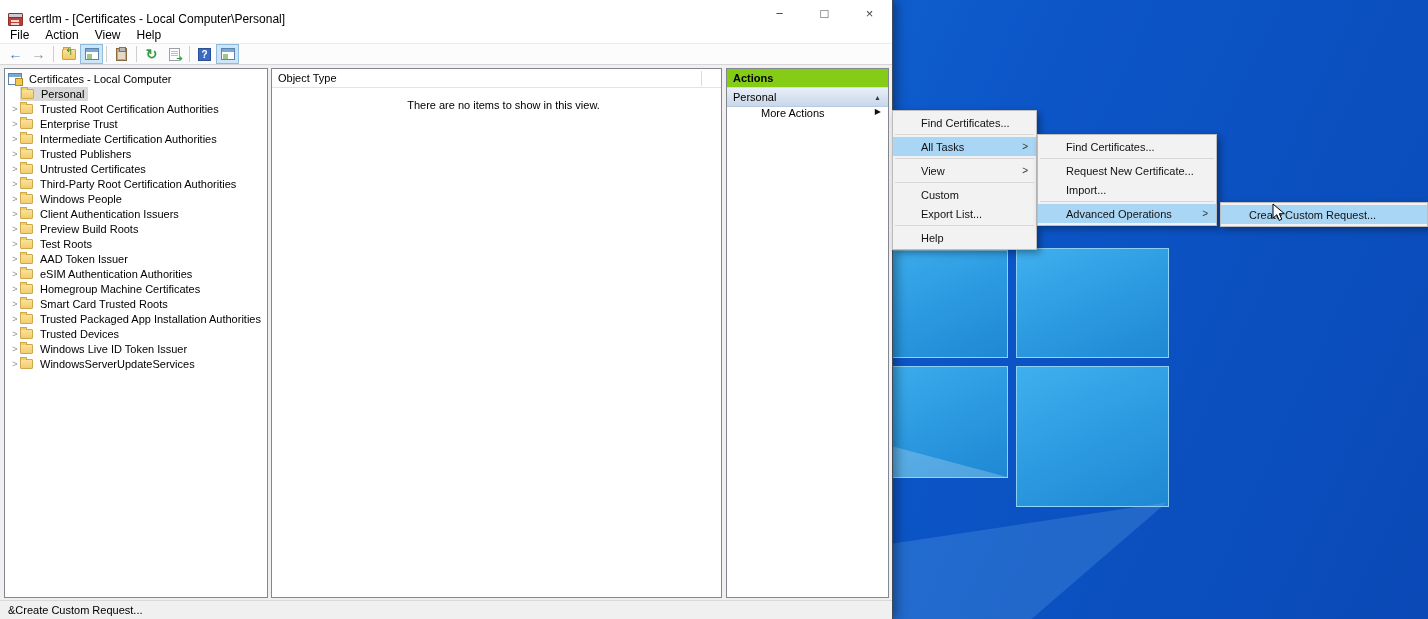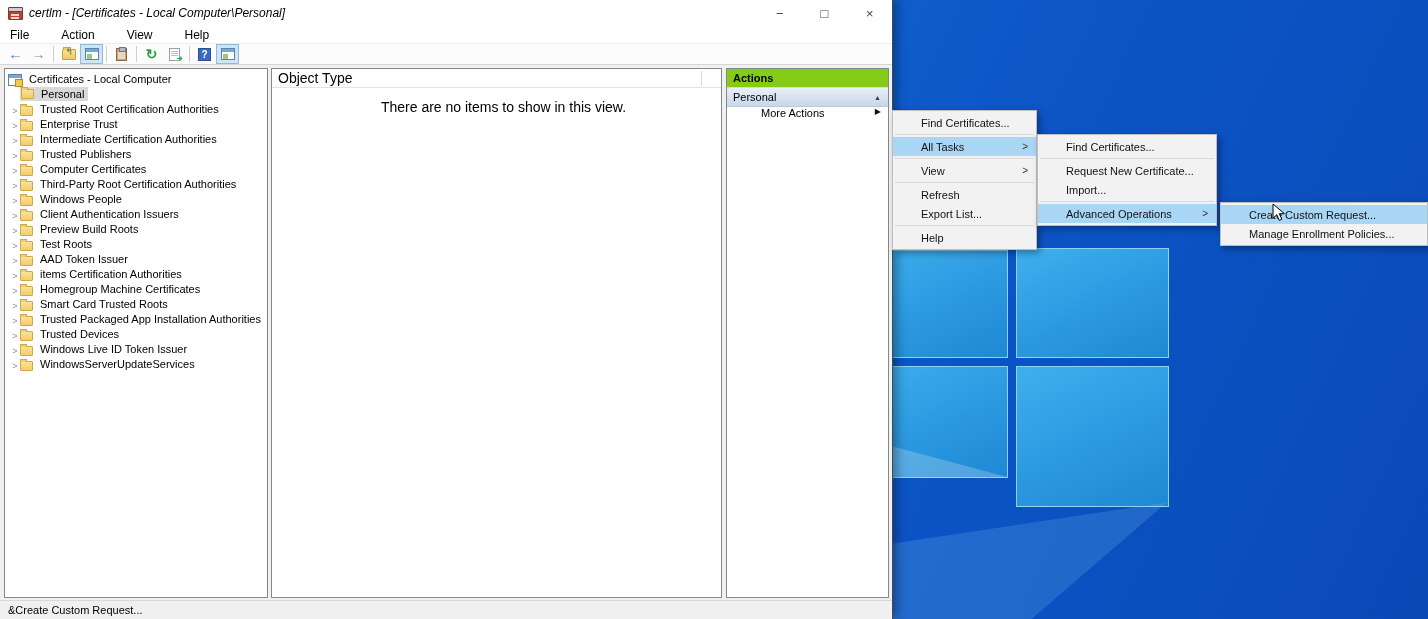--- a/index.html
+++ b/index.html
@@ -17,33 +17,33 @@
   .lp-br { left:1016px; top:366px; width:153px; height:141px; }
   .lp-bl .beam-inner { position:absolute; inset:0; background:rgba(255,255,255,0.22);
     clip-path: polygon(0 62%, 100% 100%, 0 100%); }
   .beam-floor { position:absolute; left:850px; top:500px; width:330px; height:119px;
     background: rgba(130,200,245,0.20); clip-path: polygon(0 42%, 96% 2%, 55% 100%, 0 100%); }
 
   
   .window { position:absolute; left:0; top:0; width:893px; height:619px; background:#f0f0f0;
     border-right:1px solid #3f4a56; box-shadow: 4px 0 10px rgba(0,0,0,0.35);
     display:flex; flex-direction:column; }
-  .titlebar { height:26px; background:#ffffff; display:flex; align-items:center; flex:0 0 auto;font-style:italic; }
+  .titlebar { height:26px; background:#ffffff; display:flex; align-items:flex-end; flex:0 0 auto; }
   .title-icon { width:15px; height:13px; margin-left:8px; position:relative; flex:0 0 auto;
     background:#b8423a; border:1px solid #8f2f2a; border-radius:1px; }
   .title-icon::before { content:""; position:absolute; left:0; right:0; top:0; height:3px;
     background:#c9ced6; border-bottom:1px solid #8f2f2a; }
   .title-icon::after { content:""; position:absolute; left:2px; top:6px; width:8px; height:2px;
     background:#f1d6d3; box-shadow: 0 3px 0 #f1d6d3; }
   .title-text { margin-left:6px; font-size:12px; color:#000; white-space:nowrap; }
   .win-controls { margin-left:auto; display:flex; height:100%; }
   .win-btn { width:45px; height:100%; display:flex; align-items:center; justify-content:center;
     font-size:13px; color:#444; }
   .menubar { height:17px; background:#ffffff; display:flex; align-items:center; font-size:12px;
-    color:#000; padding-left:2px; flex:0 0 auto;gap:16px; }
+    color:#000; padding-left:2px; flex:0 0 auto; }
   .menubar-item { padding:0 8px; height:100%; display:flex; align-items:center; }
 
   .toolbar { height:22px; background:#fcfcfc; border-top:1px solid #ececec;
     border-bottom:1px solid #d6d6d6; display:flex; align-items:center; padding-left:4px;
     flex:0 0 auto; }
   .tb-sep { width:1px; height:16px; background:#cfcfcf; margin:0 3px; flex:0 0 auto; }
   .tb-btn { width:23px; height:20px; display:flex; align-items:center; justify-content:center;
     flex:0 0 auto; border:1px solid transparent; }
   .tb-btn.active { background:#cde5f7; border:1px solid #8fbbdd; }
   .g-back { color:#3c79c4; font-weight:bold; font-size:14px; line-height:1; }
@@ -64,37 +64,37 @@
   .ic-doc-export { width:11px; height:13px; background:#fff; border:1px solid #9aa0a8; position:relative; }
   .ic-doc-export::before { content:""; position:absolute; left:1px; top:2px; width:7px; height:1px;
     background:#b9bfc8; box-shadow: 0 2px 0 #b9bfc8, 0 4px 0 #b9bfc8; }
   .ic-doc-export::after { content:"➜"; position:absolute; right:-4px; bottom:-3px; font-size:8px; color:#2e9e3f; }
   .ic-help { width:13px; height:13px; background:#3a6bc4; color:#fff; font-weight:bold; font-size:10px;
     display:flex; align-items:center; justify-content:center; border:1px solid #2a4f94; }
 
   
   .pane { position:absolute; top:68px; height:530px; background:#fff; border:1px solid #828790; }
   .pane-tree { left:4px; width:264px; font-size:11px; overflow:hidden; padding-top:2px; }
-  .tree-row { height:15px; display:flex; align-items:flex-end; white-space:nowrap; }
+  .tree-row { height:15px; display:flex; align-items:center; white-space:nowrap; }
   .tree-chevron { width:10px; margin-left:5px; text-align:center; color:#8f8f8f; font-size:9px; flex:0 0 auto; }
   .tree-chevron.empty { visibility:hidden; }
   .console-icon { width:14px; height:12px; border:1px solid #5b84ad; background:#fff;
     position:relative; margin:0 4px 0 3px; flex:0 0 auto; }
   .console-icon::before { content:""; position:absolute; left:0; right:0; top:0; height:3px; background:#7aa7d4; }
   .console-icon::after { content:""; position:absolute; right:-2px; bottom:-2px; width:6px; height:6px;
     background:#f2c94c; border:1px solid #b08d23; }
   .folder-icon { width:13px; height:10px; background:linear-gradient(#fbe294,#f2cd6e);
     border:1px solid #d0a84a; border-radius:1px; position:relative; margin-right:4px; flex:0 0 auto; }
   .folder-icon::before { content:""; position:absolute; top:-3px; left:-1px; width:5px; height:2px;
     background:#f2cd6e; border:1px solid #d0a84a; border-bottom:none; }
   .tree-label { padding:0 3px; line-height:14px; }
   .tree-row.selected .sel-wrap { background:#d9d9d9; }
   .sel-wrap { display:flex; align-items:center; padding:0 1px; }
 
-  .pane-list { left:271px; width:451px; font-size:14px; }
+  .pane-list { left:271px; width:451px; font-size:11px; }
   .list-header { height:19px; border-bottom:1px solid #e3e3e3; display:flex; align-items:center;
     padding-left:6px; position:relative; color:#000; }
   .col-divider { position:absolute; left:429px; top:2px; width:1px; height:15px; background:#dcdcdc; }
   .empty-msg { position:absolute; left:0; right:0; top:30px; text-align:center; color:#000;margin-left:14px; }
 
   .pane-actions { left:726px; width:163px; font-size:11px; }
   .actions-title { height:19px; display:flex; align-items:center; padding-left:6px; font-weight:bold;
     border-bottom:1px solid #dadada; background:#84cc16; }
   .actions-section { height:19px; display:flex; align-items:center; padding:0 7px 0 6px;
     background:linear-gradient(#e9eff8, #c8d7ea); border-bottom:1px solid #b9cadf; }
@@ -217,21 +217,21 @@
       <span class="tree-label">Intermediate Certification Authorities</span>
     </div>
     <div class="tree-row">
       <span class="tree-chevron">&gt;</span>
       <span class="folder-icon"></span>
       <span class="tree-label">Trusted Publishers</span>
     </div>
     <div class="tree-row">
       <span class="tree-chevron">&gt;</span>
       <span class="folder-icon"></span>
-      <span class="tree-label">Computer Certificates</span>
+      <span class="tree-label">Untrusted Certificates</span>
     </div>
     <div class="tree-row">
       <span class="tree-chevron">&gt;</span>
       <span class="folder-icon"></span>
       <span class="tree-label">Third-Party Root Certification Authorities</span>
     </div>
     <div class="tree-row">
       <span class="tree-chevron">&gt;</span>
       <span class="folder-icon"></span>
       <span class="tree-label">Windows People</span>
@@ -252,21 +252,21 @@
       <span class="tree-label">Test Roots</span>
     </div>
     <div class="tree-row">
       <span class="tree-chevron">&gt;</span>
       <span class="folder-icon"></span>
       <span class="tree-label">AAD Token Issuer</span>
     </div>
     <div class="tree-row">
       <span class="tree-chevron">&gt;</span>
       <span class="folder-icon"></span>
-      <span class="tree-label">items Certification Authorities</span>
+      <span class="tree-label">eSIM Authentication Authorities</span>
     </div>
     <div class="tree-row">
       <span class="tree-chevron">&gt;</span>
       <span class="folder-icon"></span>
       <span class="tree-label">Homegroup Machine Certificates</span>
     </div>
     <div class="tree-row">
       <span class="tree-chevron">&gt;</span>
       <span class="folder-icon"></span>
       <span class="tree-label">Smart Card Trusted Roots</span>
@@ -324,40 +324,39 @@
   <div class="menu-item hl">
     <span>All Tasks</span>
     <span class="arrow">&gt;</span>
   </div>
   <div class="menu-sep"></div>
   <div class="menu-item">
     <span>View</span>
     <span class="arrow">&gt;</span>
   </div>
   <div class="menu-sep"></div>
-  <div class="menu-item">Refresh</div>
+  <div class="menu-item">Custom</div>
   <div class="menu-item">Export List...</div>
   <div class="menu-sep"></div>
   <div class="menu-item">Help</div>
 </div>
 
 <div class="menu menu-2">
   <div class="menu-item">Find Certificates...</div>
   <div class="menu-sep"></div>
   <div class="menu-item">Request New Certificate...</div>
   <div class="menu-item">Import...</div>
   <div class="menu-sep"></div>
   <div class="menu-item hl">
     <span>Advanced Operations</span>
     <span class="arrow">&gt;</span>
   </div>
 </div>
 
 <div class="menu menu-3">
   <div class="menu-item hl">Create Custom Request...</div>
-  <div class="menu-item">Manage Enrollment Policies...</div>
 </div>
 
 <div class="cursor">
   <svg width="14" height="20" viewBox="0 0 14 20">
     <path d="M1,1 L1,15.2 L4.8,11.7 L7.2,17.4 L9.8,16.2 L7.3,10.7 L12.4,10.7 Z" fill="#ffffff" stroke="#000000" stroke-width="1"></path>
   </svg>
 </div>
 
 </body></html>

